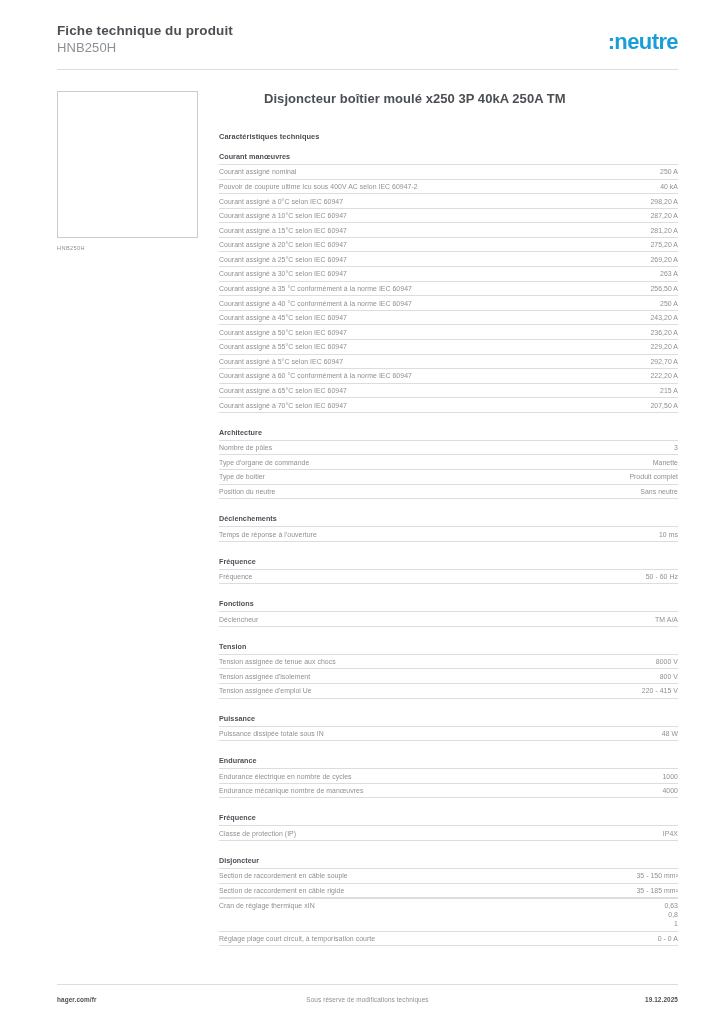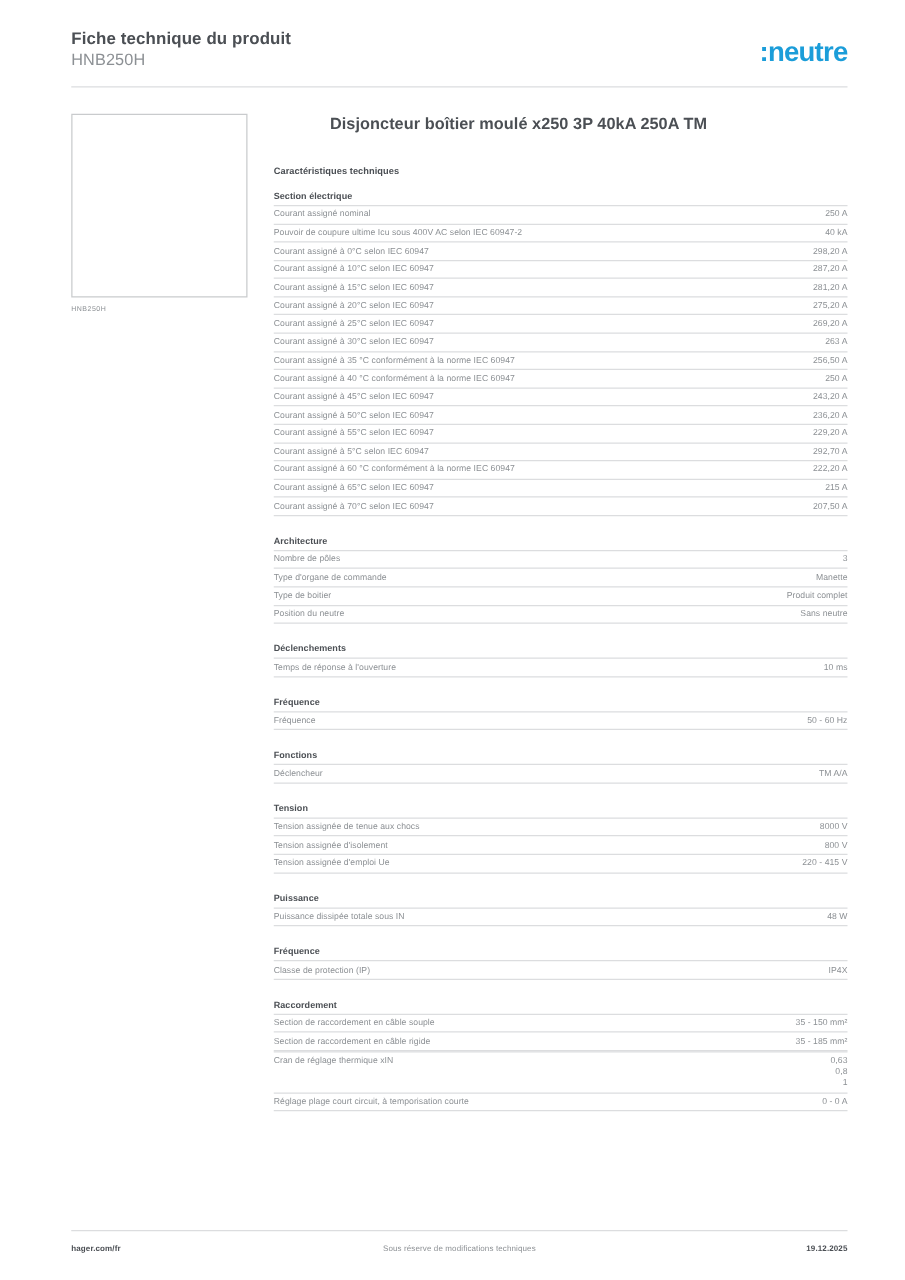--- a/index.html
+++ b/index.html
@@ -198,21 +198,21 @@
   <div class="product-figure">
     <div class="product-image-box"></div>
     <div class="product-caption">HNB250H</div>
   </div>
 
   <div class="content">
     <div class="product-name">Disjoncteur boîtier moulé x250 3P 40kA 250A TM</div>
     <div class="specs-title">Caractéristiques techniques</div>
     <div id="sections-host">
         <div class="section">
-          <div class="section-title">Section électrique</div>
+          <div class="section-title">Courant manœuvres</div>
           <table class="spec-table">
             <tbody>
               <tr>
                 <td class="label">Courant assigné nominal</td>
                 <td class="value">250 A</td>
               </tr>
               <tr>
                 <td class="label">Pouvoir de coupure ultime Icu sous 400V AC selon IEC 60947-2</td>
                 <td class="value">40 kA</td>
               </tr>
@@ -359,32 +359,47 @@
           <table class="spec-table">
             <tbody>
               <tr>
                 <td class="label">Puissance dissipée totale sous IN</td>
                 <td class="value">48 W</td>
               </tr>
             </tbody>
           </table>
         </div>
         <div class="section">
+          <div class="section-title">Endurance</div>
+          <table class="spec-table">
+            <tbody>
+              <tr>
+                <td class="label">Endurance électrique en nombre de cycles</td>
+                <td class="value">1000</td>
+              </tr>
+              <tr>
+                <td class="label">Endurance mécanique nombre de manœuvres</td>
+                <td class="value">4000</td>
+              </tr>
+            </tbody>
+          </table>
+        </div>
+        <div class="section">
           <div class="section-title">Fréquence</div>
           <table class="spec-table">
             <tbody>
               <tr>
                 <td class="label">Classe de protection (IP)</td>
                 <td class="value">IP4X</td>
               </tr>
             </tbody>
           </table>
         </div>
         <div class="section">
-          <div class="section-title">Raccordement</div>
+          <div class="section-title">Disjoncteur</div>
           <table class="spec-table">
             <tbody>
               <tr>
                 <td class="label">Section de raccordement en câble souple</td>
                 <td class="value">35 - 150 mm²</td>
               </tr>
               <tr>
                 <td class="label">Section de raccordement en câble rigide</td>
                 <td class="value">35 - 185 mm²</td>
               </tr>

